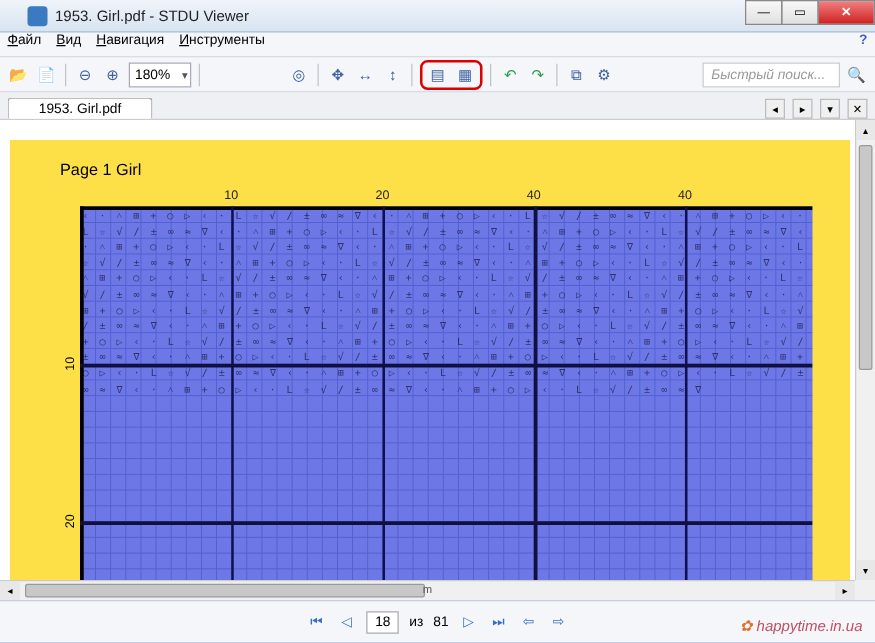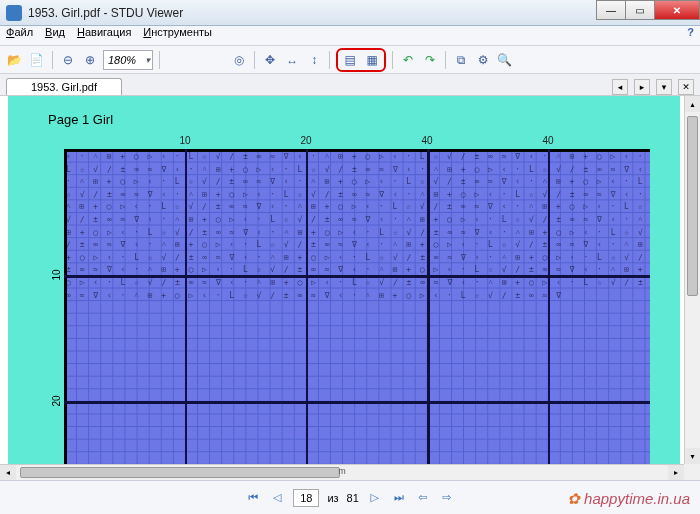--- a/index.html
+++ b/index.html
@@ -1,40 +1,40 @@
 <!DOCTYPE html>
 <html><head>
 <meta charset="utf-8">
 <style>
 * { box-sizing: border-box; margin: 0; padding: 0; }
 body { font-family: "Segoe UI", Tahoma, sans-serif; font-size: 11px; width: 700px; height: 514px; overflow: hidden; background: #fff; position: relative; }
-.titlebar { height: 26px; background: linear-gradient(#f0f4fa, #d8e4f0); border-bottom: 1px solid #9fb8d0; display: flex; align-items: center; padding: 0 6px; position: relative; }
+.titlebar { height: 26px; background: linear-gradient(#f0f4fa, #d8e4f0); border-bottom: 1px solid #9fb8d0; display: flex; align-items: center; padding: 0 22px; position: relative; }
 .titlebar .icon { width: 16px; height: 16px; background: #3a7ac0; border-radius: 3px; margin-right: 6px; display: inline-block; }
 .titlebar .title { font-size: 12px; color: #222; flex: 1; }
 .winbtns { position: absolute; right: 0; top: 0; display: flex; }
 .winbtn { width: 30px; height: 20px; border: 1px solid #888; margin-left: -1px; display: flex; align-items: center; justify-content: center; font-size: 10px; background: linear-gradient(#f8f8f8,#e0e0e0); }
 .winbtn.min { border-top-left-radius: 0; }
 .winbtn.close { background: linear-gradient(#f08080,#d02020); color: #fff; width: 46px; font-weight: bold; }
 .menubar { height: 20px; background: #f4f6fa; display: flex; align-items: flex-start; padding: 0 6px; gap: 12px; font-size: 11px; border-bottom: 1px solid #d0d4da; }
 .menubar span u { text-decoration: underline; }
 .menubar .sep { flex: 1; }
 .menubar .helpicon::after { content: "?"; font-weight: bold; color: #4060c0; }
 .toolbar { height: 28px; background: #f4f6fa; border-bottom: 1px solid #d0d4da; display: flex; align-items: center; padding: 2px 6px; gap: 4px; }
 .tbbtn { width: 18px; height: 18px; display: inline-flex; align-items: center; justify-content: center; font-size: 12px; color: #4060a0; border-radius: 2px; }
 .tbsep { width: 1px; height: 18px; background: #c0c4ca; margin: 0 2px; }
-.zoomsel { height: 20px; border: 1px solid #aab; background: #fff; padding: 0 16px 0 4px; font-size: 11px; display: inline-flex; align-items: center; position: relative; font-style: italic; }
+.zoomsel { height: 20px; border: 1px solid #aab; background: #fff; padding: 0 16px 0 4px; font-size: 11px; display: inline-flex; align-items: center; position: relative; }
 .zoomsel::after { content: "▾"; position: absolute; right: 2px; font-size: 9px; color: #555; }
 .highlight-box { border: 2px solid #d00; border-radius: 6px; padding: 1px 3px; display: inline-flex; gap: 4px; }
 .quicksearch { margin-left: auto; font-style: italic; color: #999; border: 1px solid #ccc; background: #fff; height: 20px; padding: 0 6px; display: flex; align-items: center; width: 110px; }
 .tabrow { height: 22px; background: #eef0f4; border-bottom: 1px solid #ccc; display: flex; align-items: flex-end; padding: 0 6px; gap: 6px; }
 .doctab { background: #fff; border: 1px solid #aaa; border-bottom: none; padding: 2px 24px; font-size: 11px; border-radius: 3px 3px 0 0; }
 .tabrow .righticons { margin-left: auto; display: flex; gap: 6px; align-items: center; }
 .tabrow .smallbtn { width: 16px; height: 16px; border: 1px solid #bbb; background: #f0f0f0; display: flex; align-items: center; justify-content: center; font-size: 9px; }
 .viewport { position: absolute; top: 96px; left: 0; right: 0; bottom: 34px; background: #fff; overflow: hidden; }
-.page { position: absolute; left: 8px; right: 20px; top: 0; background: #5eead4; padding: 16px 0 0 0; }
+.page { position: absolute; left: 8px; right: 20px; top: 16px; background: #fde047; padding: 16px 0 0 0; }
 .pagehdr { display: flex; justify-content: space-between; font-size: 13px; padding: 0 24px 8px 40px; }
 .chartwrap { position: relative; margin: 0 20px 0 56px; }
 .colnums { position: relative; height: 14px; font-size: 10px; color: #222; }
 .colnums span { position: absolute; transform: translateX(-50%); }
 .rownums { position: absolute; left: -20px; top: 14px; bottom: 0; width: 18px; font-size: 10px; }
 .rownums span { position: absolute; right: 0; transform: translateY(-50%); }
 .grid { position: relative; width: 586px; height: 340px; background: #6d78e6; overflow: hidden; }
 .grid::before { content: ""; position: absolute; inset: 0; background-image: linear-gradient(#4050c0 1px, transparent 1px), linear-gradient(90deg, #4050c0 1px, transparent 1px); background-size: 12.1px 12.6px; opacity: .6; }
 .grid .major-v, .grid .major-h { position: absolute; background: #101050; }
 .grid .major-v { top: 0; bottom: 0; width: 2px; }
@@ -47,21 +47,21 @@
 .vscroll .thumb { position: absolute; left: 2px; right: 2px; top: 20px; height: 180px; background: #c8c8c8; border: 1px solid #999; border-radius: 2px; }
 .vscroll .arr { position: absolute; left: 0; right: 0; height: 16px; background: #e8e8e8; display: flex; align-items: center; justify-content: center; font-size: 8px; }
 .hscroll { position: absolute; left: 0; right: 16px; bottom: 0; height: 16px; background: #f0f0f0; border-top: 1px solid #ccc; }
 .hscroll .thumb { position: absolute; top: 2px; bottom: 2px; left: 20px; width: 320px; background: #c8c8c8; border: 1px solid #999; border-radius: 2px; }
 .hscroll .arr { position: absolute; top: 0; bottom: 0; width: 16px; background: #e8e8e8; display: flex; align-items: center; justify-content: center; font-size: 8px; }
 .corner { position: absolute; right: 0; bottom: 0; width: 16px; height: 16px; background: #f0f0f0; }
 .hscroll .label { position: absolute; left: 50%; top: 1px; transform: translateX(-50%); font-size: 9px; color: #555; }
 .statusbar { position: absolute; left: 0; right: 0; bottom: 0; height: 34px; background: #f4f6fa; border-top: 1px solid #ccd; display: flex; align-items: center; justify-content: center; gap: 8px; }
 .navbtn { width: 16px; height: 16px; color: #3a70c0; font-size: 11px; display: inline-flex; align-items: center; justify-content: center; }
 .pagenum { border: 1px solid #aaa; background: #fff; padding: 2px 6px; font-size: 11px; }
-.watermark { position: absolute; right: 10px; bottom: 6px; font-size: 15px; color: #c05060; font-style: italic; }
+.watermark { position: absolute; right: 10px; bottom: 6px; font-size: 12px; color: #c05060; font-style: italic; }
 .watermark::before { content: "✿ "; color: #e07030; }
 </style>
 </head>
 <body>
 
 <div class="titlebar">
   <span class="icon"></span>
   <span class="title">1953. Girl.pdf - STDU Viewer</span>
   <div class="winbtns">
     <div class="winbtn min">—</div>
@@ -97,20 +97,21 @@
   <span class="highlight-box">
     <span class="tbbtn">▤</span>
     <span class="tbbtn">▦</span>
   </span>
   <span class="tbsep"></span>
   <span class="tbbtn" style="color:#2a9d4a">↶</span>
   <span class="tbbtn" style="color:#2a9d4a">↷</span>
   <span class="tbsep"></span>
   <span class="tbbtn">⧉</span>
   <span class="tbbtn">⚙</span>
+  <div class="quicksearch">Быстрый поиск...</div>
   <span class="tbbtn">🔍</span>
 </div>
 
 <div class="tabrow">
   <div class="doctab">1953. Girl.pdf</div>
   <div class="righticons">
     <div class="smallbtn">◂</div>
     <div class="smallbtn">▸</div>
     <div class="smallbtn">▾</div>
     <div class="smallbtn">✕</div>

